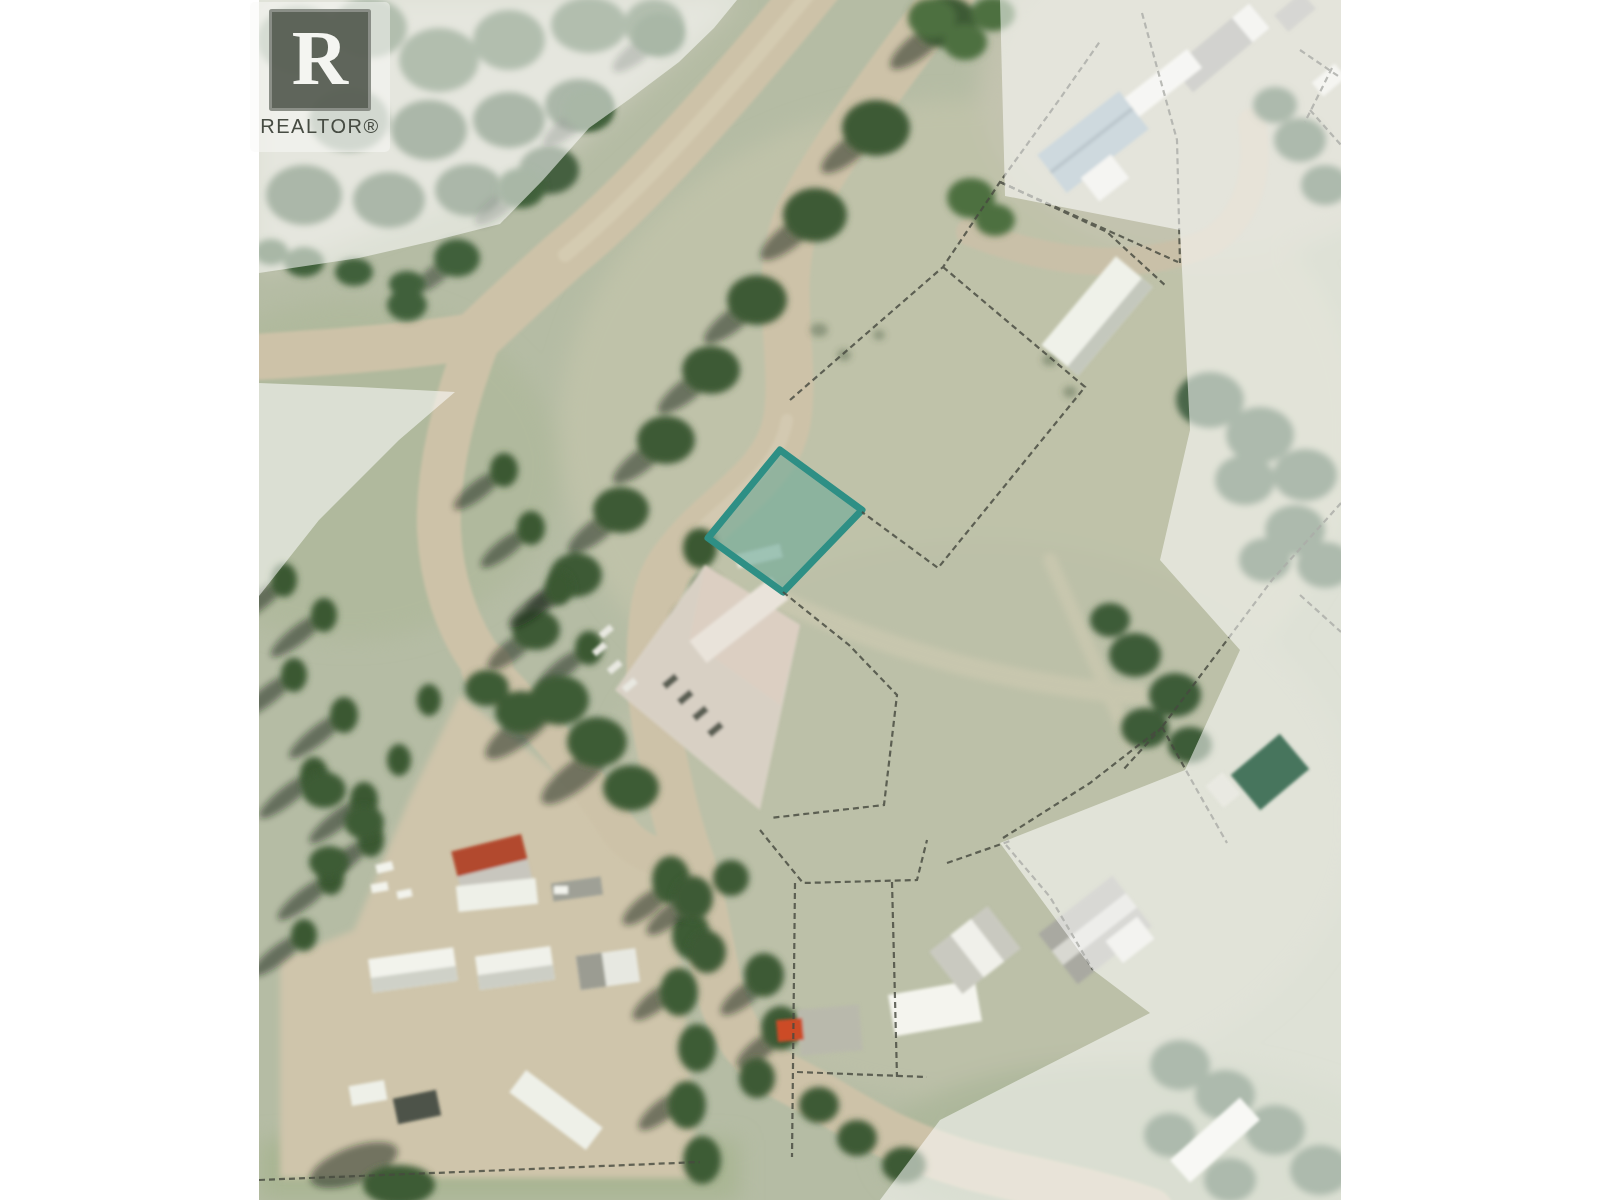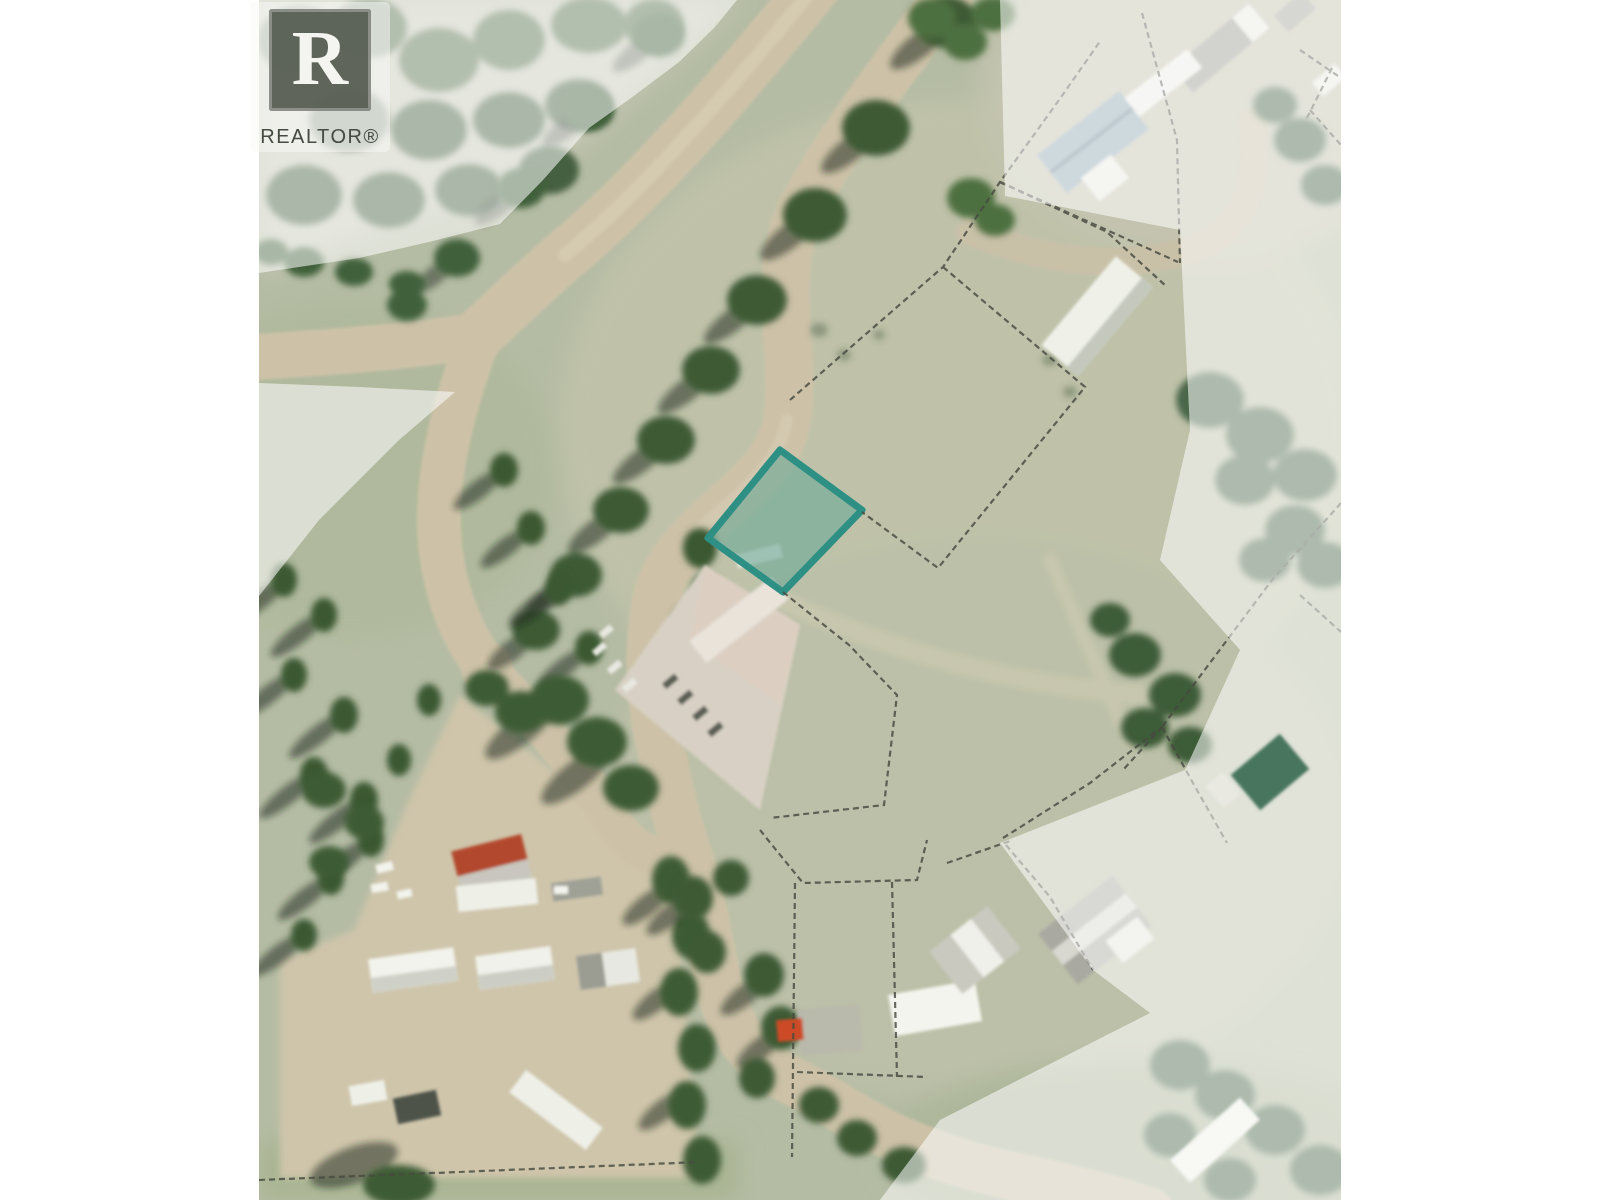--- a/index.html
+++ b/index.html
@@ -9,21 +9,21 @@
   #map-viewport svg{display:block}
   
   #realtor-watermark{position:absolute;left:250px;top:2px;width:140px;height:150px;
      background:rgba(250,250,248,0.50);border-radius:5px;z-index:5;
      display:flex;flex-direction:column;align-items:center;}
   #realtor-logo-box{margin-top:7px;width:102px;height:102px;background:rgba(84,90,79,0.92);
      border-radius:3px;display:flex;align-items:center;justify-content:center;
      box-shadow:inset 0 0 0 3px rgba(255,255,255,0.28);}
   #realtor-logo-box .r{font-family:"Liberation Serif", serif;font-weight:bold;
      font-size:78px;line-height:1;color:#f4f5f1;transform:translateY(-2px);}
-  #realtor-label{margin-top:14px;font-size:20px;letter-spacing:1.5px;color:#474c43;font-weight:500;}
+  #realtor-label{margin-top:4px;font-size:20px;letter-spacing:1.5px;color:#474c43;font-weight:500;}
 </style>
 </head>
 <body>
 
 <div id="stage">
 
   <div id="map-viewport">
     <svg width="1082" height="1200" viewBox="0 0 1082 1200" xmlns="http://www.w3.org/2000/svg">
       <defs>
         <filter id="b1" x="-30%" y="-30%" width="160%" height="160%">

